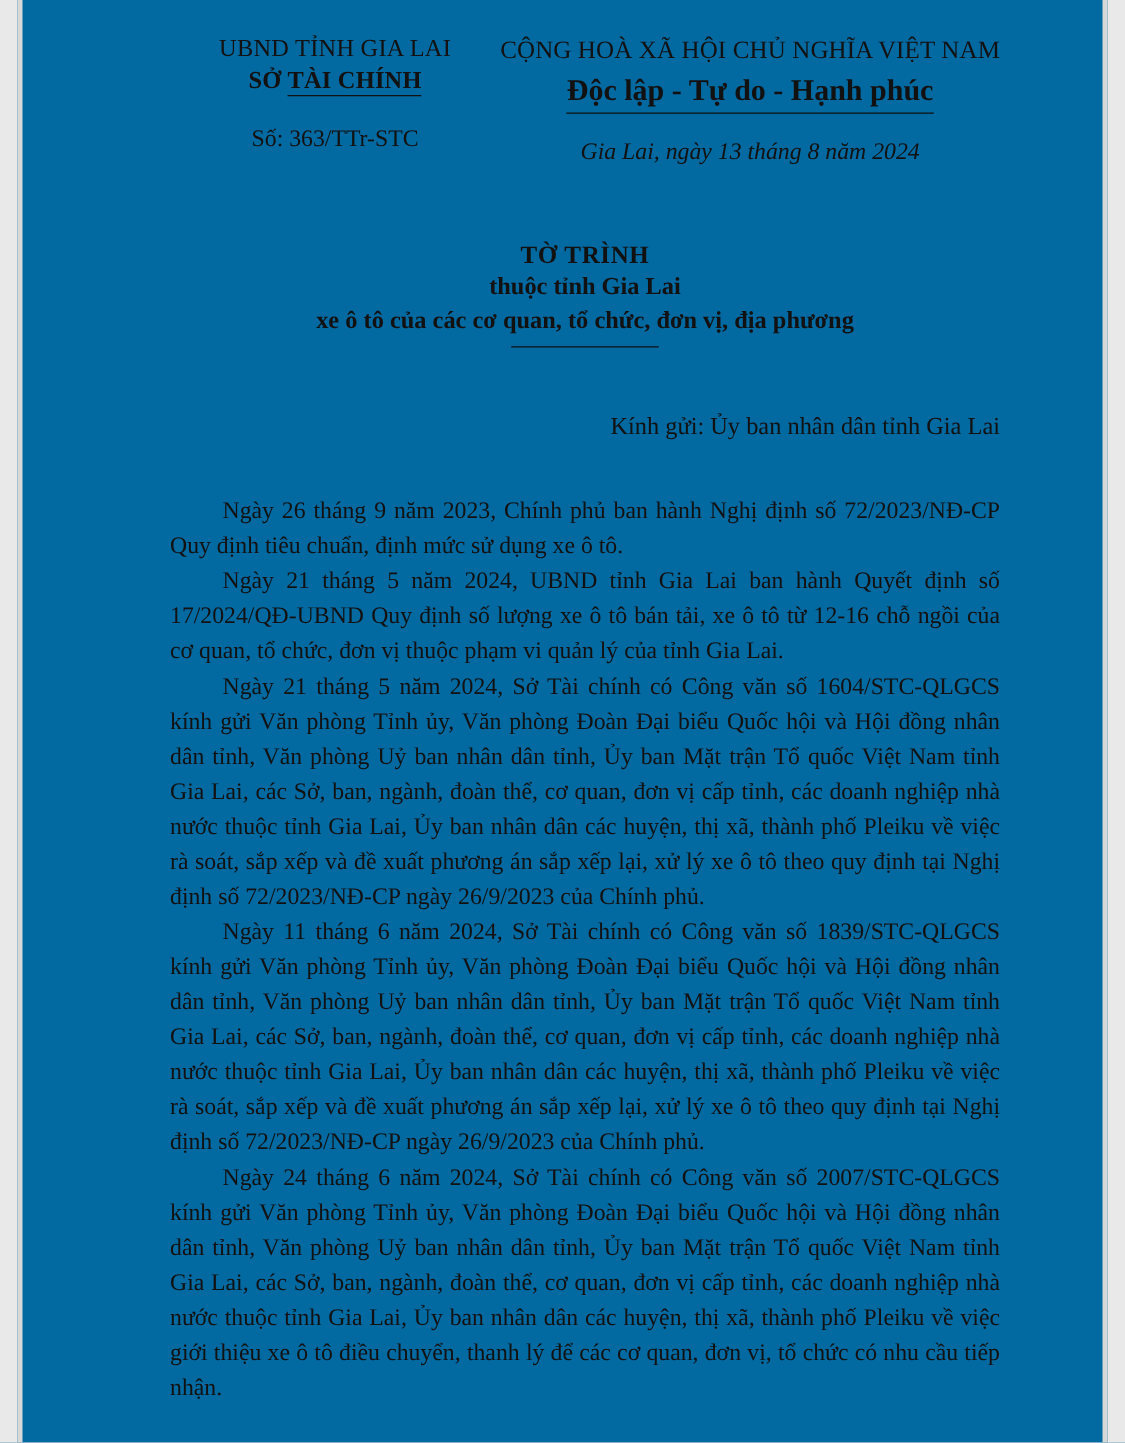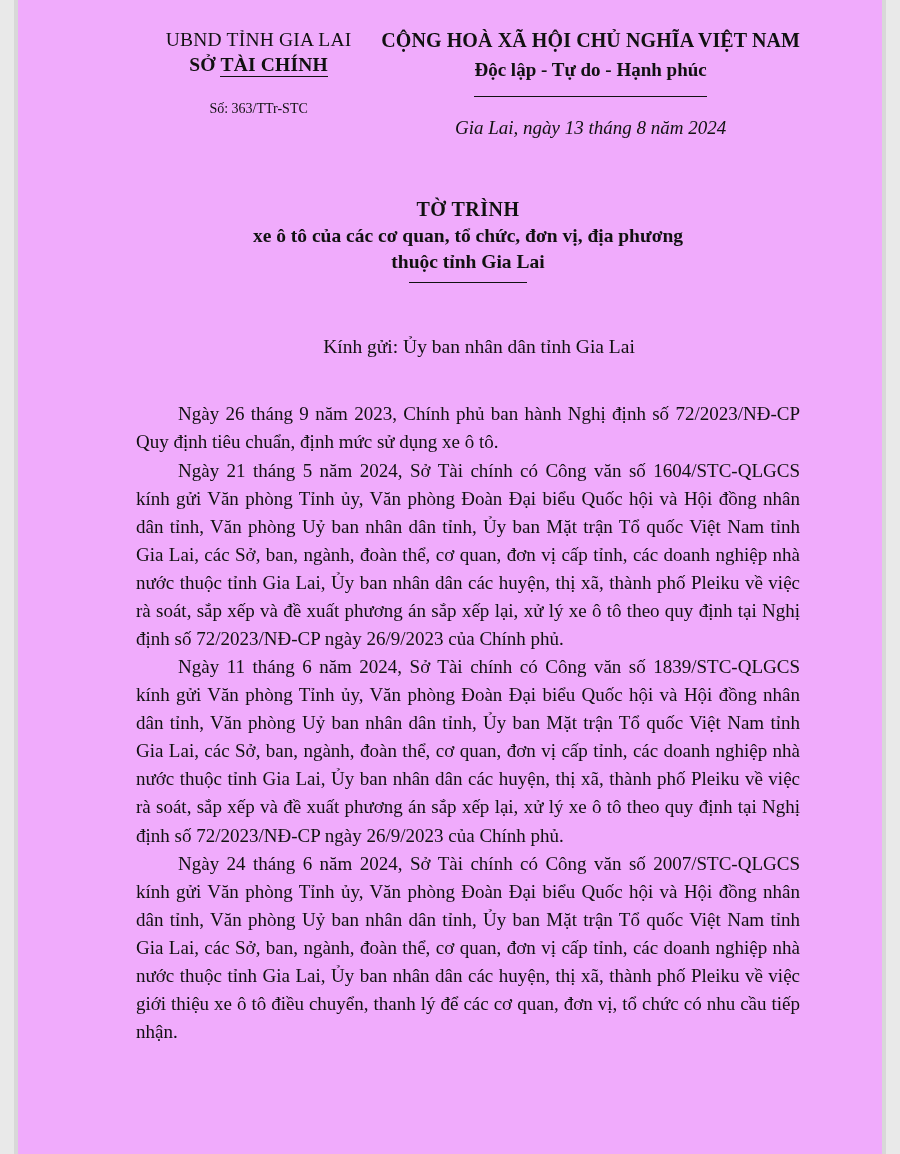--- a/index.html
+++ b/index.html
@@ -10,21 +10,21 @@
   }
   body {
     font-family: "Liberation Serif", "DejaVu Serif", serif;
     color: #111111;
   }
   .page {
     position: relative;
     width: 872px;
     height: 1154px;
     margin: 0 auto;
-    background: #f0abfc;
+    background: #0369a1;
     box-sizing: border-box;
     border-left: 4px solid #d8d8d8;
     border-right: 4px solid #d8d8d8;
     overflow: hidden;
   }
   .content {
     position: absolute;
     left: 118px;
     top: 0;
     width: 664px;
@@ -56,35 +56,35 @@
     font-weight: bold;
     letter-spacing: 0.2px;
     white-space: nowrap;
   }
   .dept-name .ul {
     border-bottom: 1.6px solid #111;
     padding-bottom: 1px;
   }
   .nation-name {
     font-size: 20px;
-    font-weight: bold;
+    font-weight: normal;
     letter-spacing: 0.1px;
     white-space: nowrap;
   }
   .motto {
-    font-size: 19px;
+    font-size: 24px;
     font-weight: bold;
     margin-top: 4px;
     display: inline-block;
     border-bottom: 1.6px solid #111;
-    padding-bottom: 14px;
+    padding-bottom: 2px;
     white-space: nowrap;
   }
   .doc-number {
-    font-size: 14px;
+    font-size: 19px;
     margin-top: 22px;
     text-align: center;
   }
   .doc-place-date {
     font-size: 19px;
     font-style: italic;
     margin-top: 19px;
     text-align: center;
   }
 
@@ -107,21 +107,21 @@
     width: 118px;
     height: 0;
     border-top: 1.6px solid #111;
     margin: 7px auto 0 auto;
   }
 
   
   .recipient {
     margin-top: 53px;
     font-size: 19.5px;
-    text-align: center;
+    text-align: right;
     padding-left: 22px;
   }
 
   
   .body-text {
     margin-top: 42px;
   }
   .para {
     font-size: 19px;
     line-height: 1.475;
@@ -149,28 +149,29 @@
       <div class="header-right">
         <div class="nation-name">CỘNG HOÀ XÃ HỘI CHỦ NGHĨA VIỆT NAM</div>
         <div class="motto">Độc lập - Tự do - Hạnh phúc</div>
         <div class="doc-place-date">Gia Lai, ngày 13 tháng 8 năm 2024</div>
       </div>
 
     </div>
 
     <div class="title-block">
       <div class="title-main">TỜ TRÌNH</div>
+      <div class="title-sub">thuộc tỉnh Gia Lai</div>
       <div class="title-sub">xe ô tô của các cơ quan, tổ chức, đơn vị, địa phương</div>
-      <div class="title-sub">thuộc tỉnh Gia Lai</div>
       <div class="title-rule"></div>
     </div>
 
     <div class="recipient">Kính gửi: Ủy ban nhân dân tỉnh Gia Lai</div>
 
     <div class="body-text">
       <p class="para">Ngày 26 tháng 9 năm 2023, Chính phủ ban hành Nghị định số 72/2023/NĐ-CP Quy định tiêu chuẩn, định mức sử dụng xe ô tô.</p>
+      <p class="para">Ngày 21 tháng 5 năm 2024, UBND tỉnh Gia Lai ban hành Quyết định số 17/2024/QĐ-UBND Quy định số lượng xe ô tô bán tải, xe ô tô từ 12-16 chỗ ngồi của cơ quan, tổ chức, đơn vị thuộc phạm vi quản lý của tỉnh Gia Lai.</p>
       <p class="para">Ngày 21 tháng 5 năm 2024, Sở Tài chính có Công văn số 1604/STC-QLGCS kính gửi Văn phòng Tỉnh ủy, Văn phòng Đoàn Đại biểu Quốc hội và Hội đồng nhân dân tỉnh, Văn phòng Uỷ ban nhân dân tỉnh, Ủy ban Mặt trận Tổ quốc Việt Nam tỉnh Gia Lai, các Sở, ban, ngành, đoàn thể, cơ quan, đơn vị cấp tỉnh, các doanh nghiệp nhà nước thuộc tỉnh Gia Lai, Ủy ban nhân dân các huyện, thị xã, thành phố Pleiku về việc rà soát, sắp xếp và đề xuất phương án sắp xếp lại, xử lý xe ô tô theo quy định tại Nghị định số 72/2023/NĐ-CP ngày 26/9/2023 của Chính phủ.</p>
       <p class="para">Ngày 11 tháng 6 năm 2024, Sở Tài chính có Công văn số 1839/STC-QLGCS kính gửi Văn phòng Tỉnh ủy, Văn phòng Đoàn Đại biểu Quốc hội và Hội đồng nhân dân tỉnh, Văn phòng Uỷ ban nhân dân tỉnh, Ủy ban Mặt trận Tổ quốc Việt Nam tỉnh Gia Lai, các Sở, ban, ngành, đoàn thể, cơ quan, đơn vị cấp tỉnh, các doanh nghiệp nhà nước thuộc tỉnh Gia Lai, Ủy ban nhân dân các huyện, thị xã, thành phố Pleiku về việc rà soát, sắp xếp và đề xuất phương án sắp xếp lại, xử lý xe ô tô theo quy định tại Nghị định số 72/2023/NĐ-CP ngày 26/9/2023 của Chính phủ.</p>
       <p class="para">Ngày 24 tháng 6 năm 2024, Sở Tài chính có Công văn số 2007/STC-QLGCS kính gửi Văn phòng Tỉnh ủy, Văn phòng Đoàn Đại biểu Quốc hội và Hội đồng nhân dân tỉnh, Văn phòng Uỷ ban nhân dân tỉnh, Ủy ban Mặt trận Tổ quốc Việt Nam tỉnh Gia Lai, các Sở, ban, ngành, đoàn thể, cơ quan, đơn vị cấp tỉnh, các doanh nghiệp nhà nước thuộc tỉnh Gia Lai, Ủy ban nhân dân các huyện, thị xã, thành phố Pleiku về việc giới thiệu xe ô tô điều chuyển, thanh lý để các cơ quan, đơn vị, tổ chức có nhu cầu tiếp nhận.</p>
     </div>
 
   </div>
 </div>
 
 </body></html>

